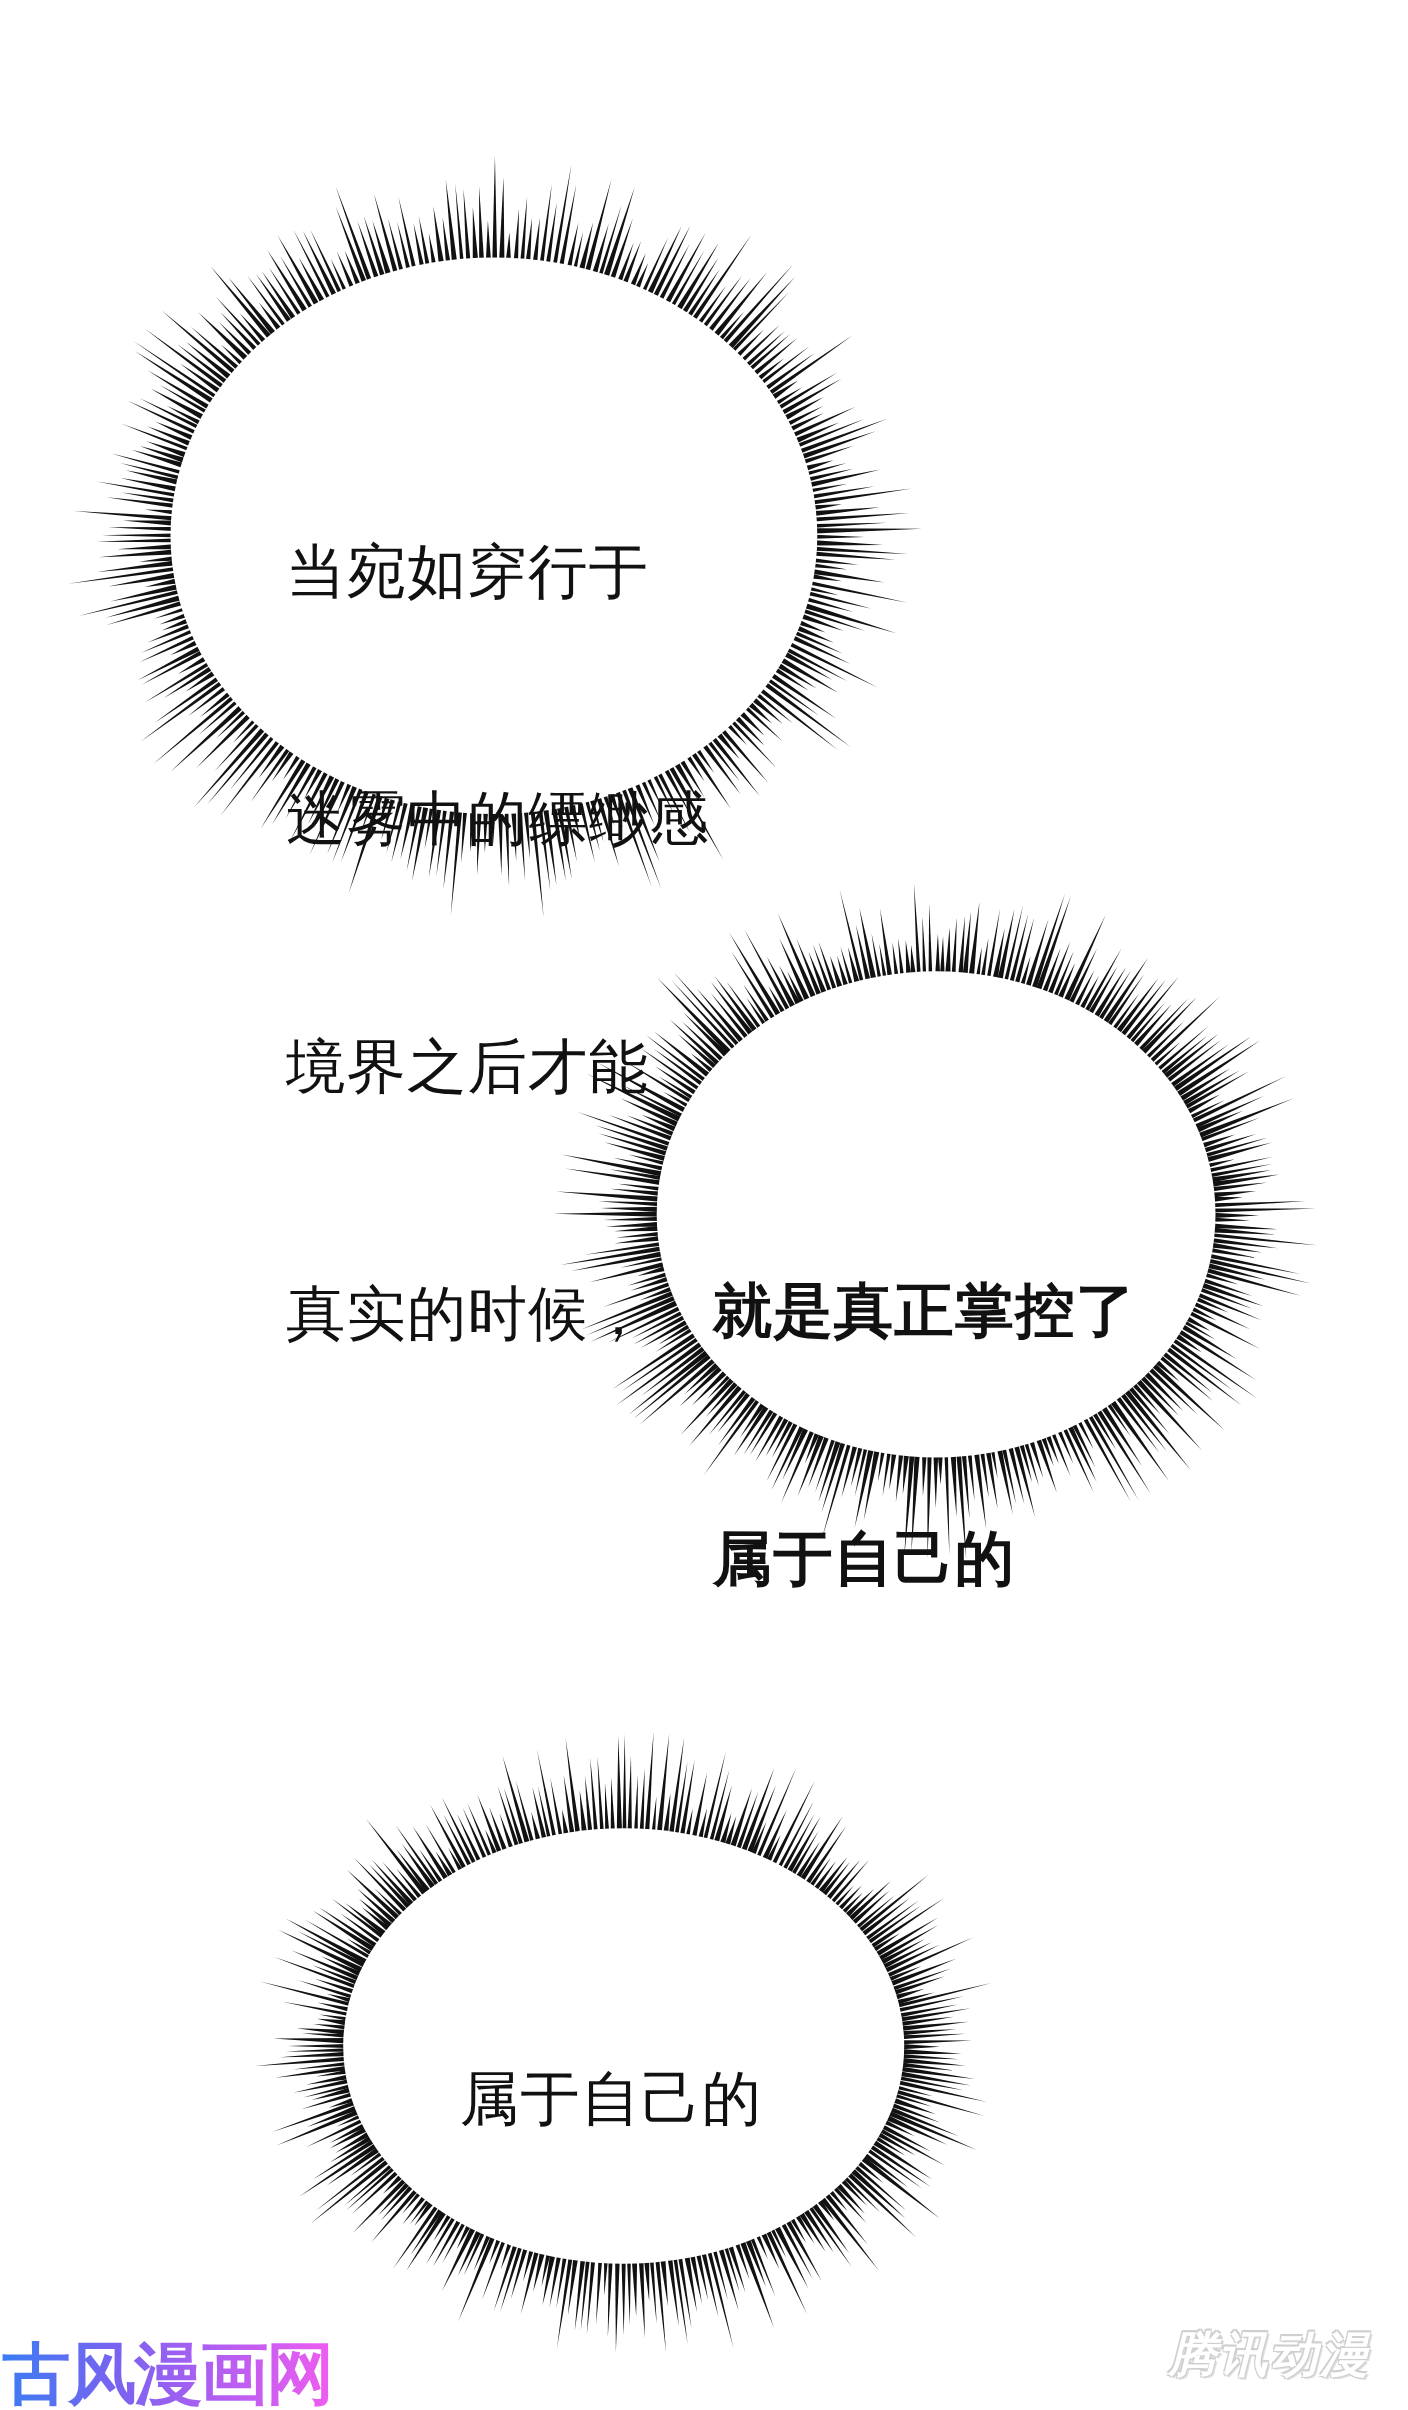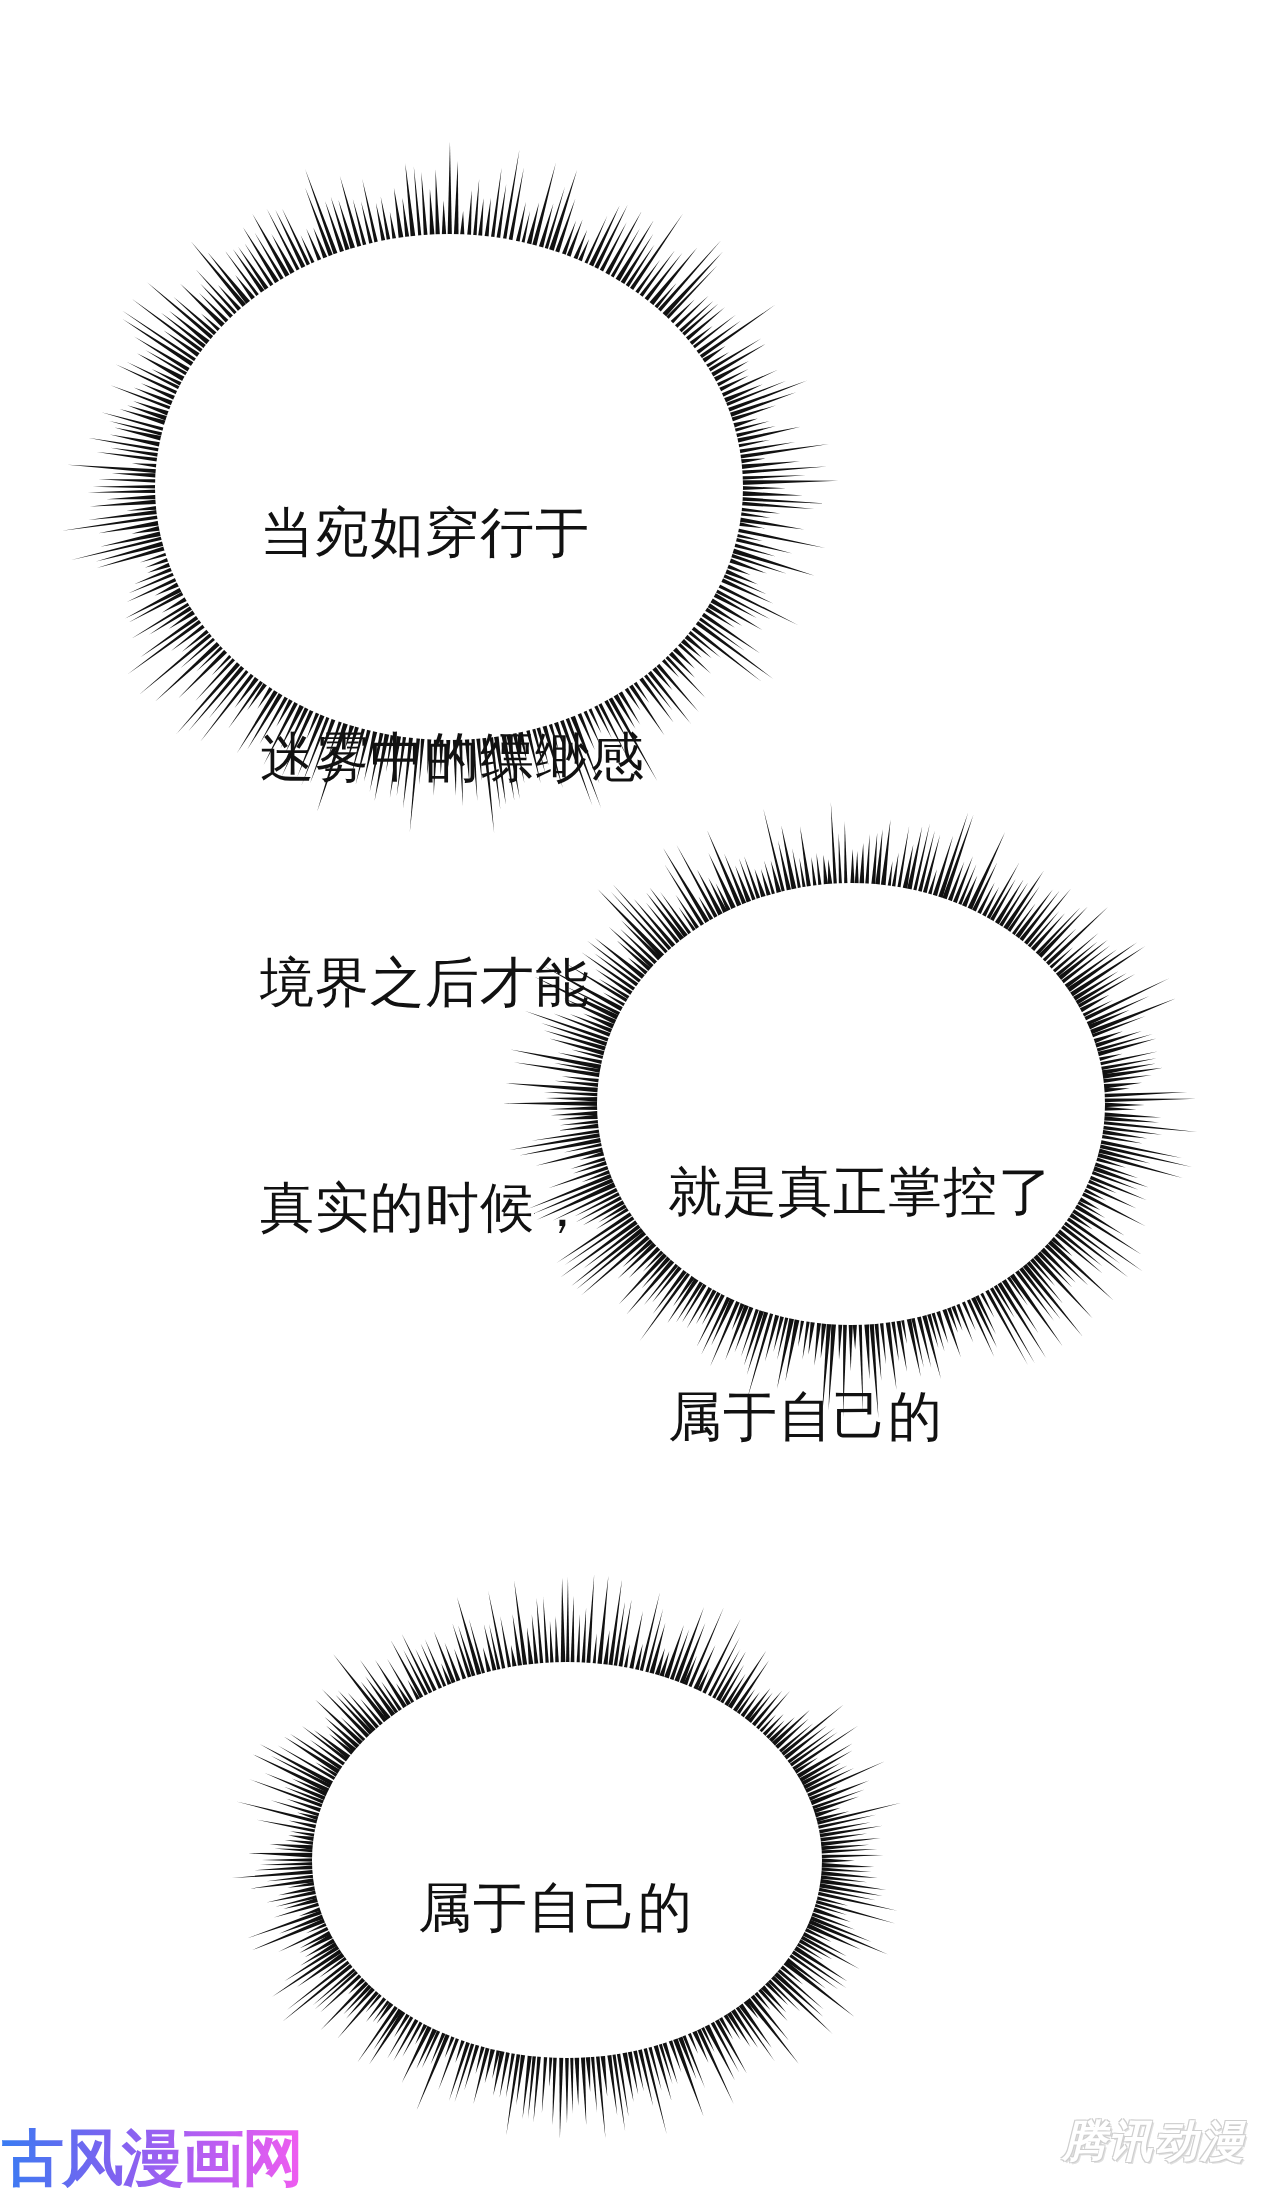--- a/index.html
+++ b/index.html
@@ -941,28 +941,28 @@
         <polygon points="818.3938697015163,1837.871433008856 817.777093412704,1834.010721363567 882.5075926643974,1825.6491843289189" fill="#111111"></polygon>
         <polygon points="818.944063403575,1841.9999606716895 818.402095166831,1837.9178909357036 867.156334608343,1833.5219009367663" fill="#111111"></polygon>
         <polygon points="819.4078272395216,1846.430687413697 818.9626088377772,1842.144789519777 880.5868926159487,1837.9093421315122" fill="#111111"></polygon>
         <polygon points="819.719053803558,1850.5341443955906 819.3999969188782,1846.3521956269217 869.1503577544008,1844.6596955195093" fill="#111111"></polygon>
         <polygon points="819.8820673554862,1853.7622402910342 819.6954843248182,1850.2282451201504 877.3116852072515,1848.9582270211968" fill="#111111"></polygon>
         <polygon points="820.0010137709272,1858.3177715506954 819.92039195474,1854.7756910577668 883.586064017323,1855.0985450808848" fill="#111111"></polygon>
         <ellipse cx="567" cy="1860" rx="255" ry="198" fill="#ffffff"></ellipse>
       </g>
     </svg>
 
-  <div class="bubble-text" id="text-1" style="left:260px; top:345px;">
+  <div class="bubble-text" id="text-1" style="left:260px; top:332px;">
     <span class="line">当宛如穿行于</span>
     <span class="line">迷雾中的缥缈感</span>
     <span class="line">境界之后才能</span>
     <span class="line">真实的时候，</span>
   </div>
 
-  <div class="bubble-text" id="text-2" style="left:668px; top:1004px;">
+  <div class="bubble-text" id="text-2" style="left:648px; top:1004px;font-weight:bold;">
     <span class="line">就是真正掌控了</span>
     <span class="line">属于自己的</span>
   </div>
 
   <div class="bubble-text" id="text-3" style="left:418px; top:1720px;">
     <span class="line">属于自己的</span>
     
     
   </div>
 

